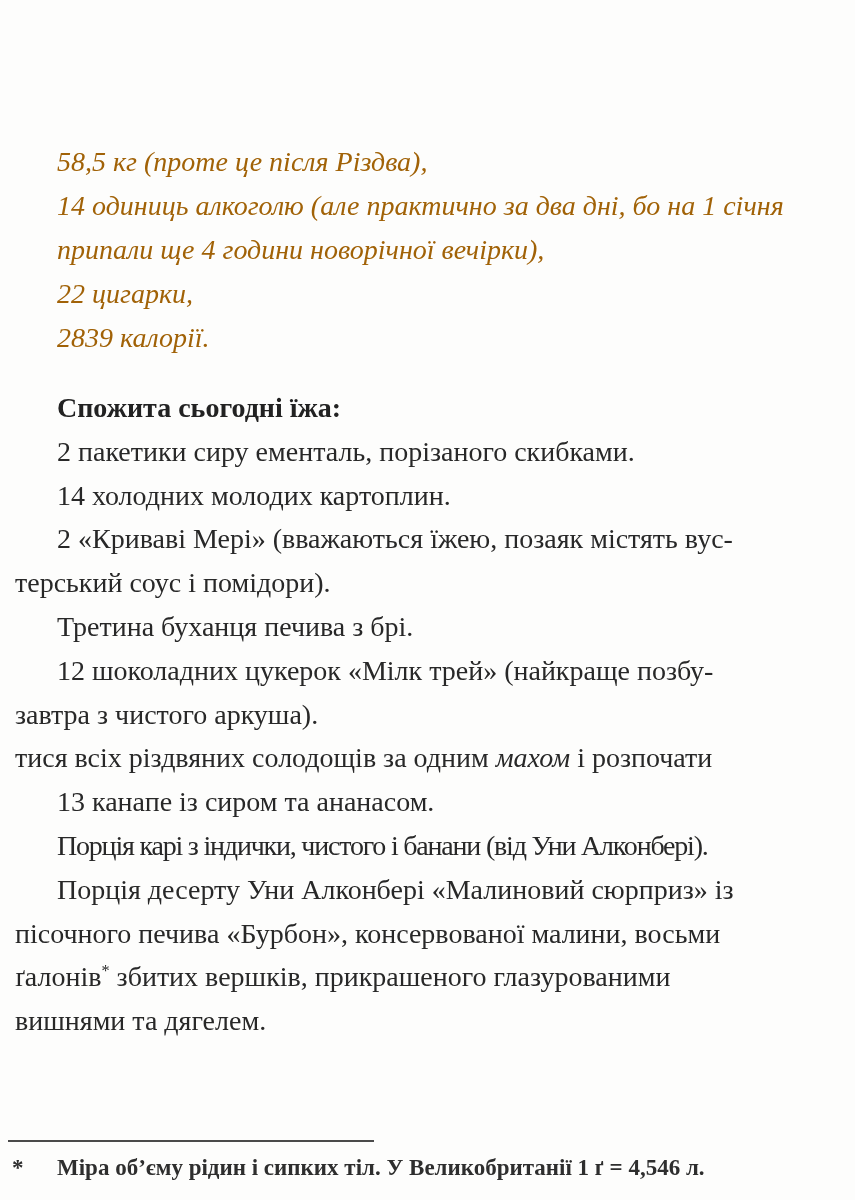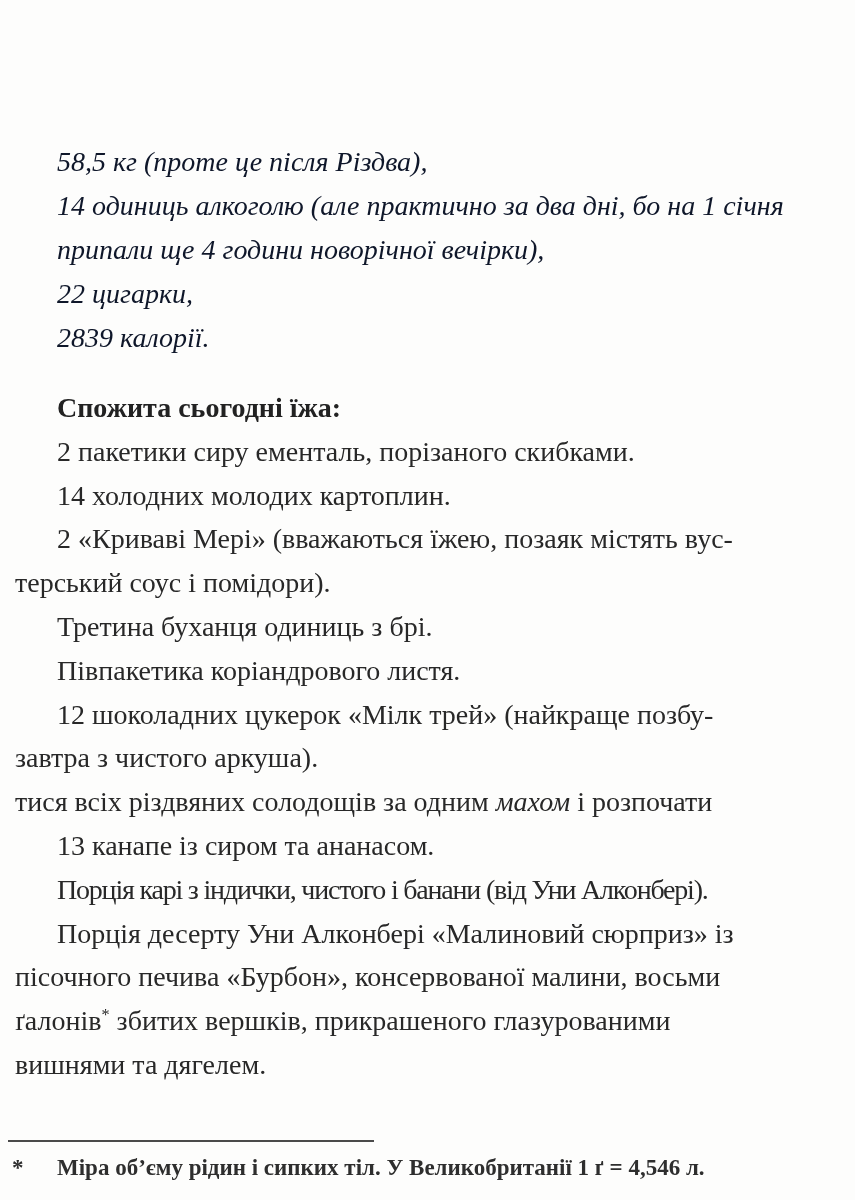--- a/index.html
+++ b/index.html
@@ -27,21 +27,21 @@
     color: #3a3a3a;
     white-space: nowrap;
   }
   .stats-block {
     position: absolute;
     left: 57px;
     top: 140px;
     font-style: italic;
     font-size: 28px;
     line-height: 44px;
-    color: #0f172a;
+    color: #a16207;
   }
   .stats-block .line {
     white-space: nowrap;
   }
   .food-block {
     position: absolute;
     left: 15px;
     top: 386px;
     width: 832px;
     font-size: 28px;
@@ -107,22 +107,21 @@
       <div class="line">22 цигарки,</div>
       <div class="line">2839 калорії.</div>
     </div>
 
   <div class="food-block">
       <div class="line heading indent">Спожита сьогодні їжа:</div>
       <div class="line indent">2 пакетики сиру ементаль, порізаного скибками.</div>
       <div class="line indent">14 холодних молодих картоплин.</div>
       <div class="line indent">2 «Криваві Мері» (вважаються їжею, позаяк містять вус-</div>
       <div class="line">терський соус і помідори).</div>
-      <div class="line indent">Третина буханця одиниць з брі.</div>
-      <div class="line indent">Півпакетика коріандрового листя.</div>
+      <div class="line indent">Третина буханця печива з брі.</div>
       <div class="line indent">12 шоколадних цукерок «Мілк трей» (найкраще позбу-</div>
       <div class="line">завтра з чистого аркуша).</div>
       <div class="line"><span>тися всіх різдвяних солодощів за одним </span><span class="it">махом</span><span> і розпочати</span></div>
       <div class="line indent">13 канапе із сиром та ананасом.</div>
       <div class="line indent condensed">Порція карі з індички, чистого і банани (від Уни Алконбері).</div>
       <div class="line indent">Порція десерту Уни Алконбері «Малиновий сюрприз» із</div>
       <div class="line">пісочного печива «Бурбон», консервованої малини, восьми</div>
       <div class="line"><span>ґалонів</span><span class="sup">*</span><span> збитих вершків, прикрашеного глазурованими</span></div>
       <div class="line">вишнями та дягелем.</div>
     </div>

